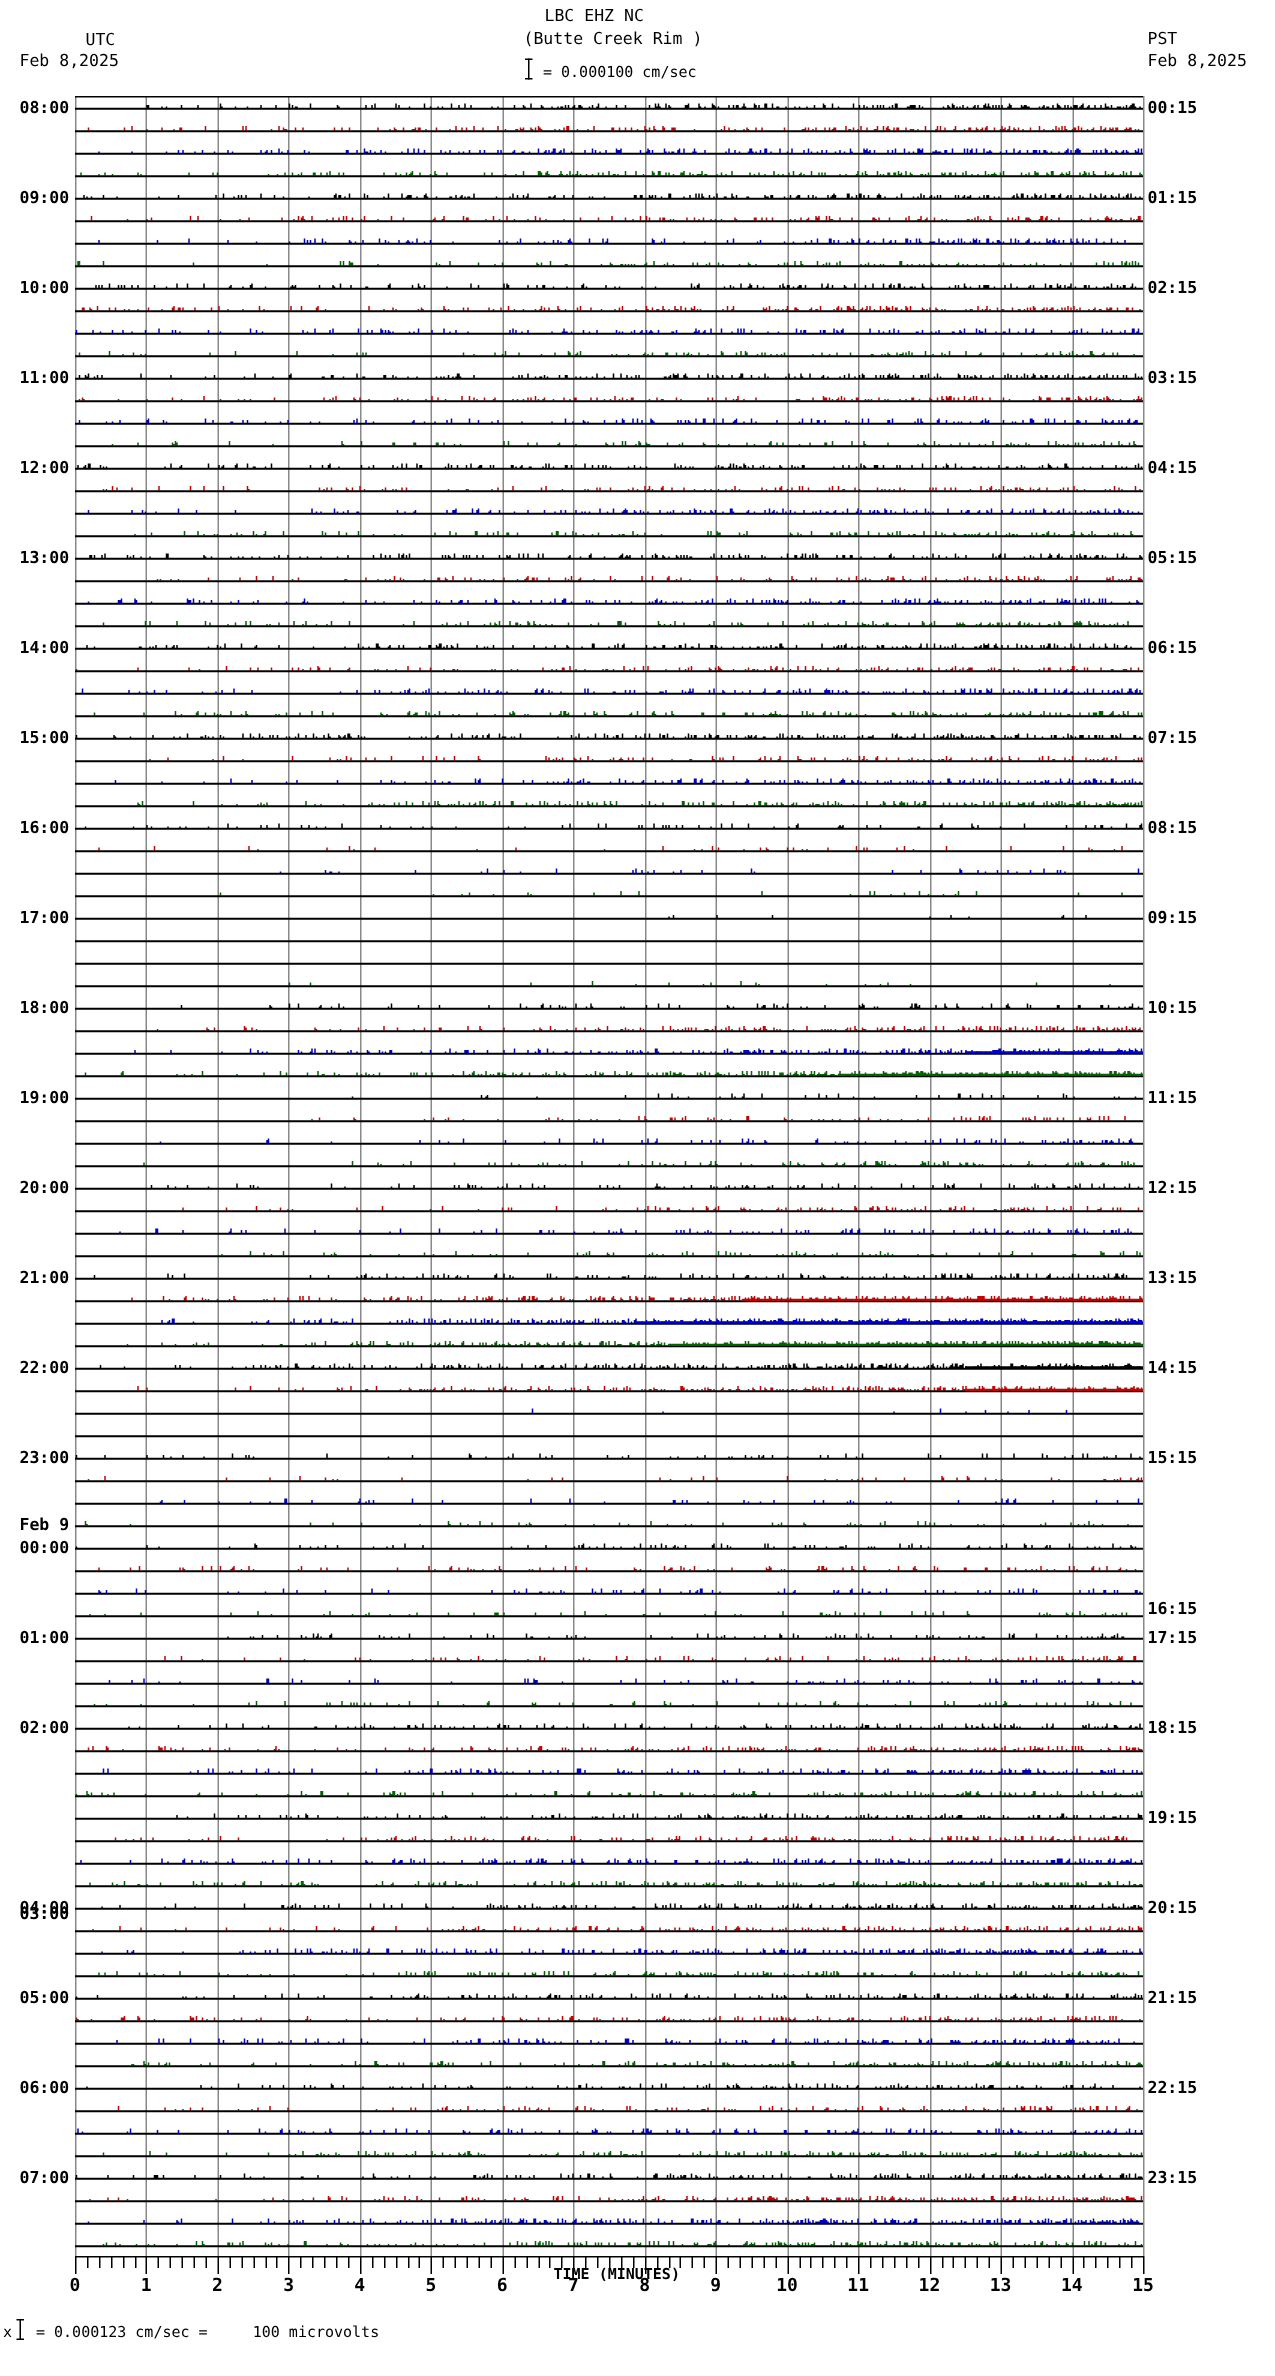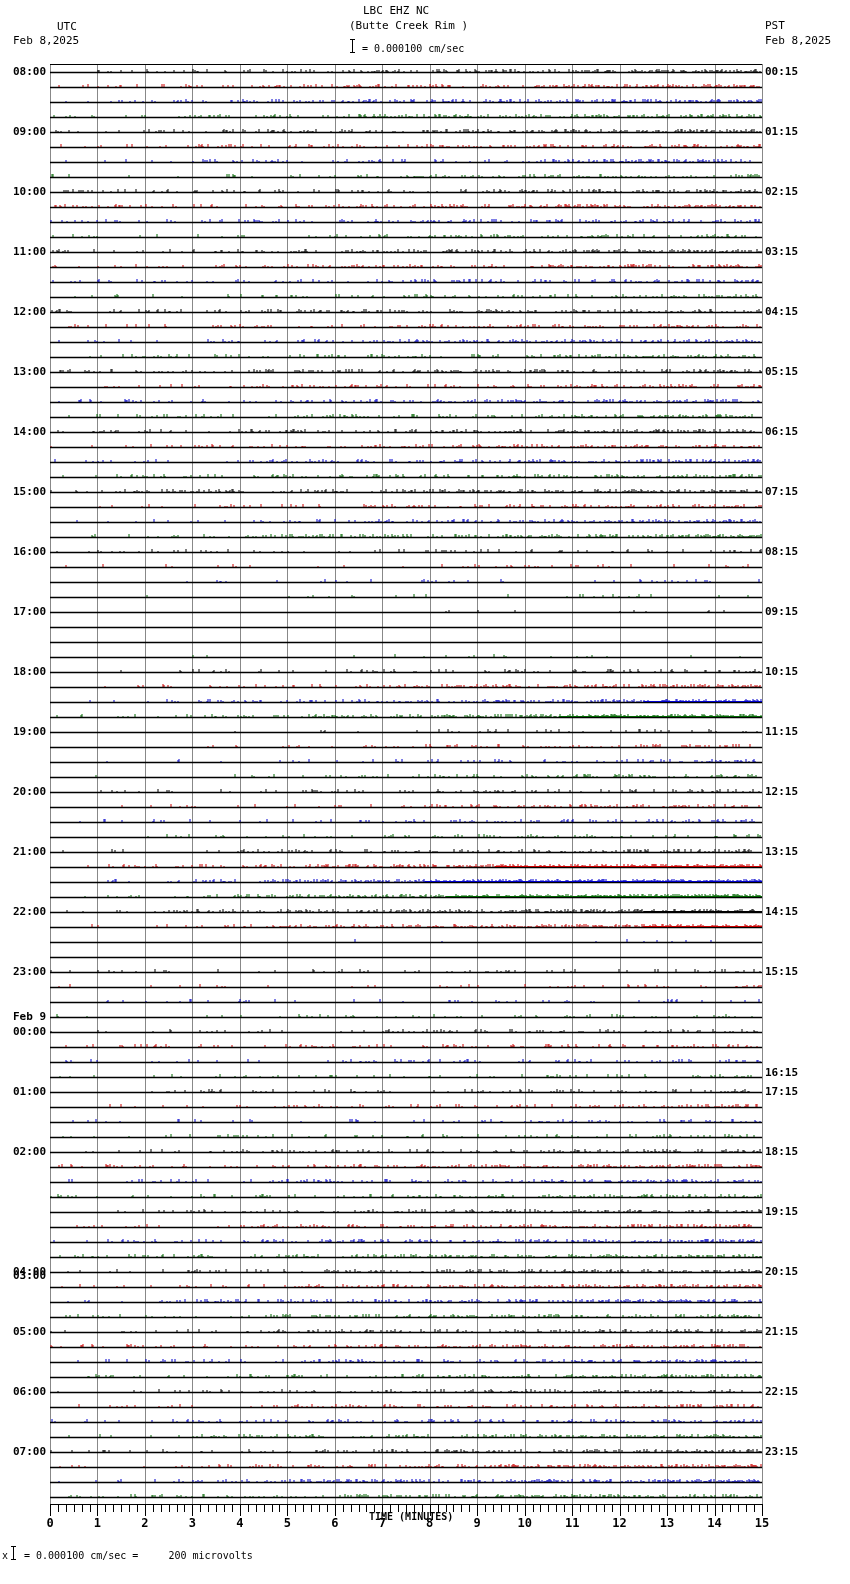--- a/index.html
+++ b/index.html
@@ -400,13 +400,13 @@
     <div class="lbl" style="left: 765px; top: 1265px;">20:15</div>
     <div class="lbl" style="left: 765px; top: 1325px;">21:15</div>
     <div class="lbl" style="left: 765px; top: 1385px;">22:15</div>
     <div class="lbl" style="left: 765px; top: 1445px;">23:15</div>
   </div>
 
 <div class="lbl" style="left:369px; top:1510px; font-size:10px;">TIME (MINUTES)</div>
 
 <div class="small" style="left:2px; top:1550px;">x</div>
 <div class="scalebar" style="left:13px; top:1546px; height:14px;"></div>
-<div class="small" style="left:24px; top:1550px; white-space:pre;">= 0.000100 cm/sec =     200 microvolts</div>
+<div class="small" style="left:24px; top:1550px; white-space:pre;">= 0.000123 cm/sec =     100 microvolts</div>
 
 </body></html>

